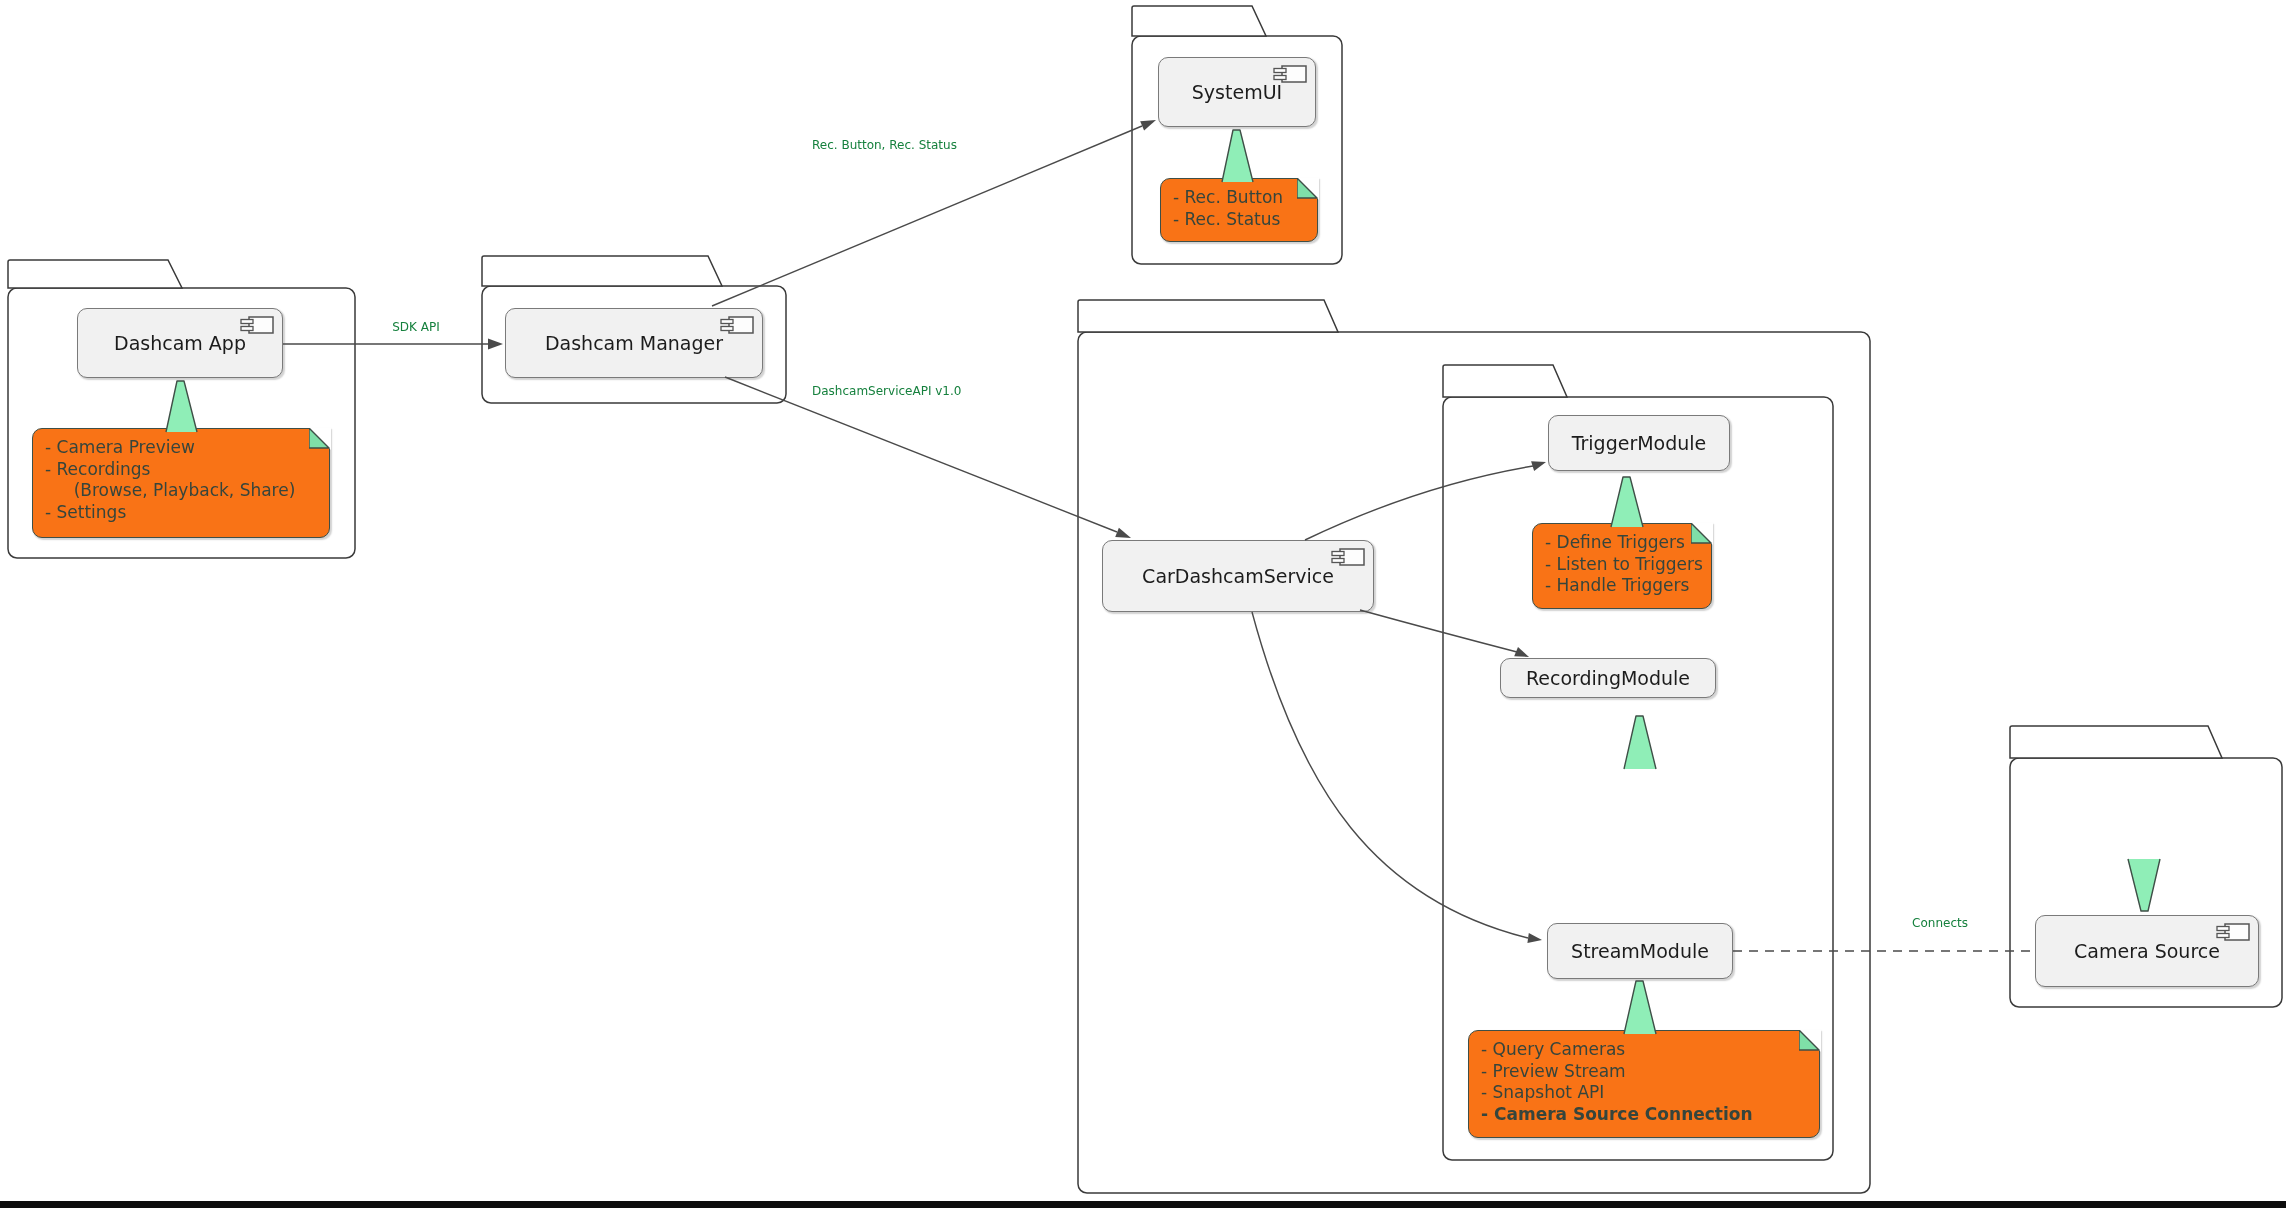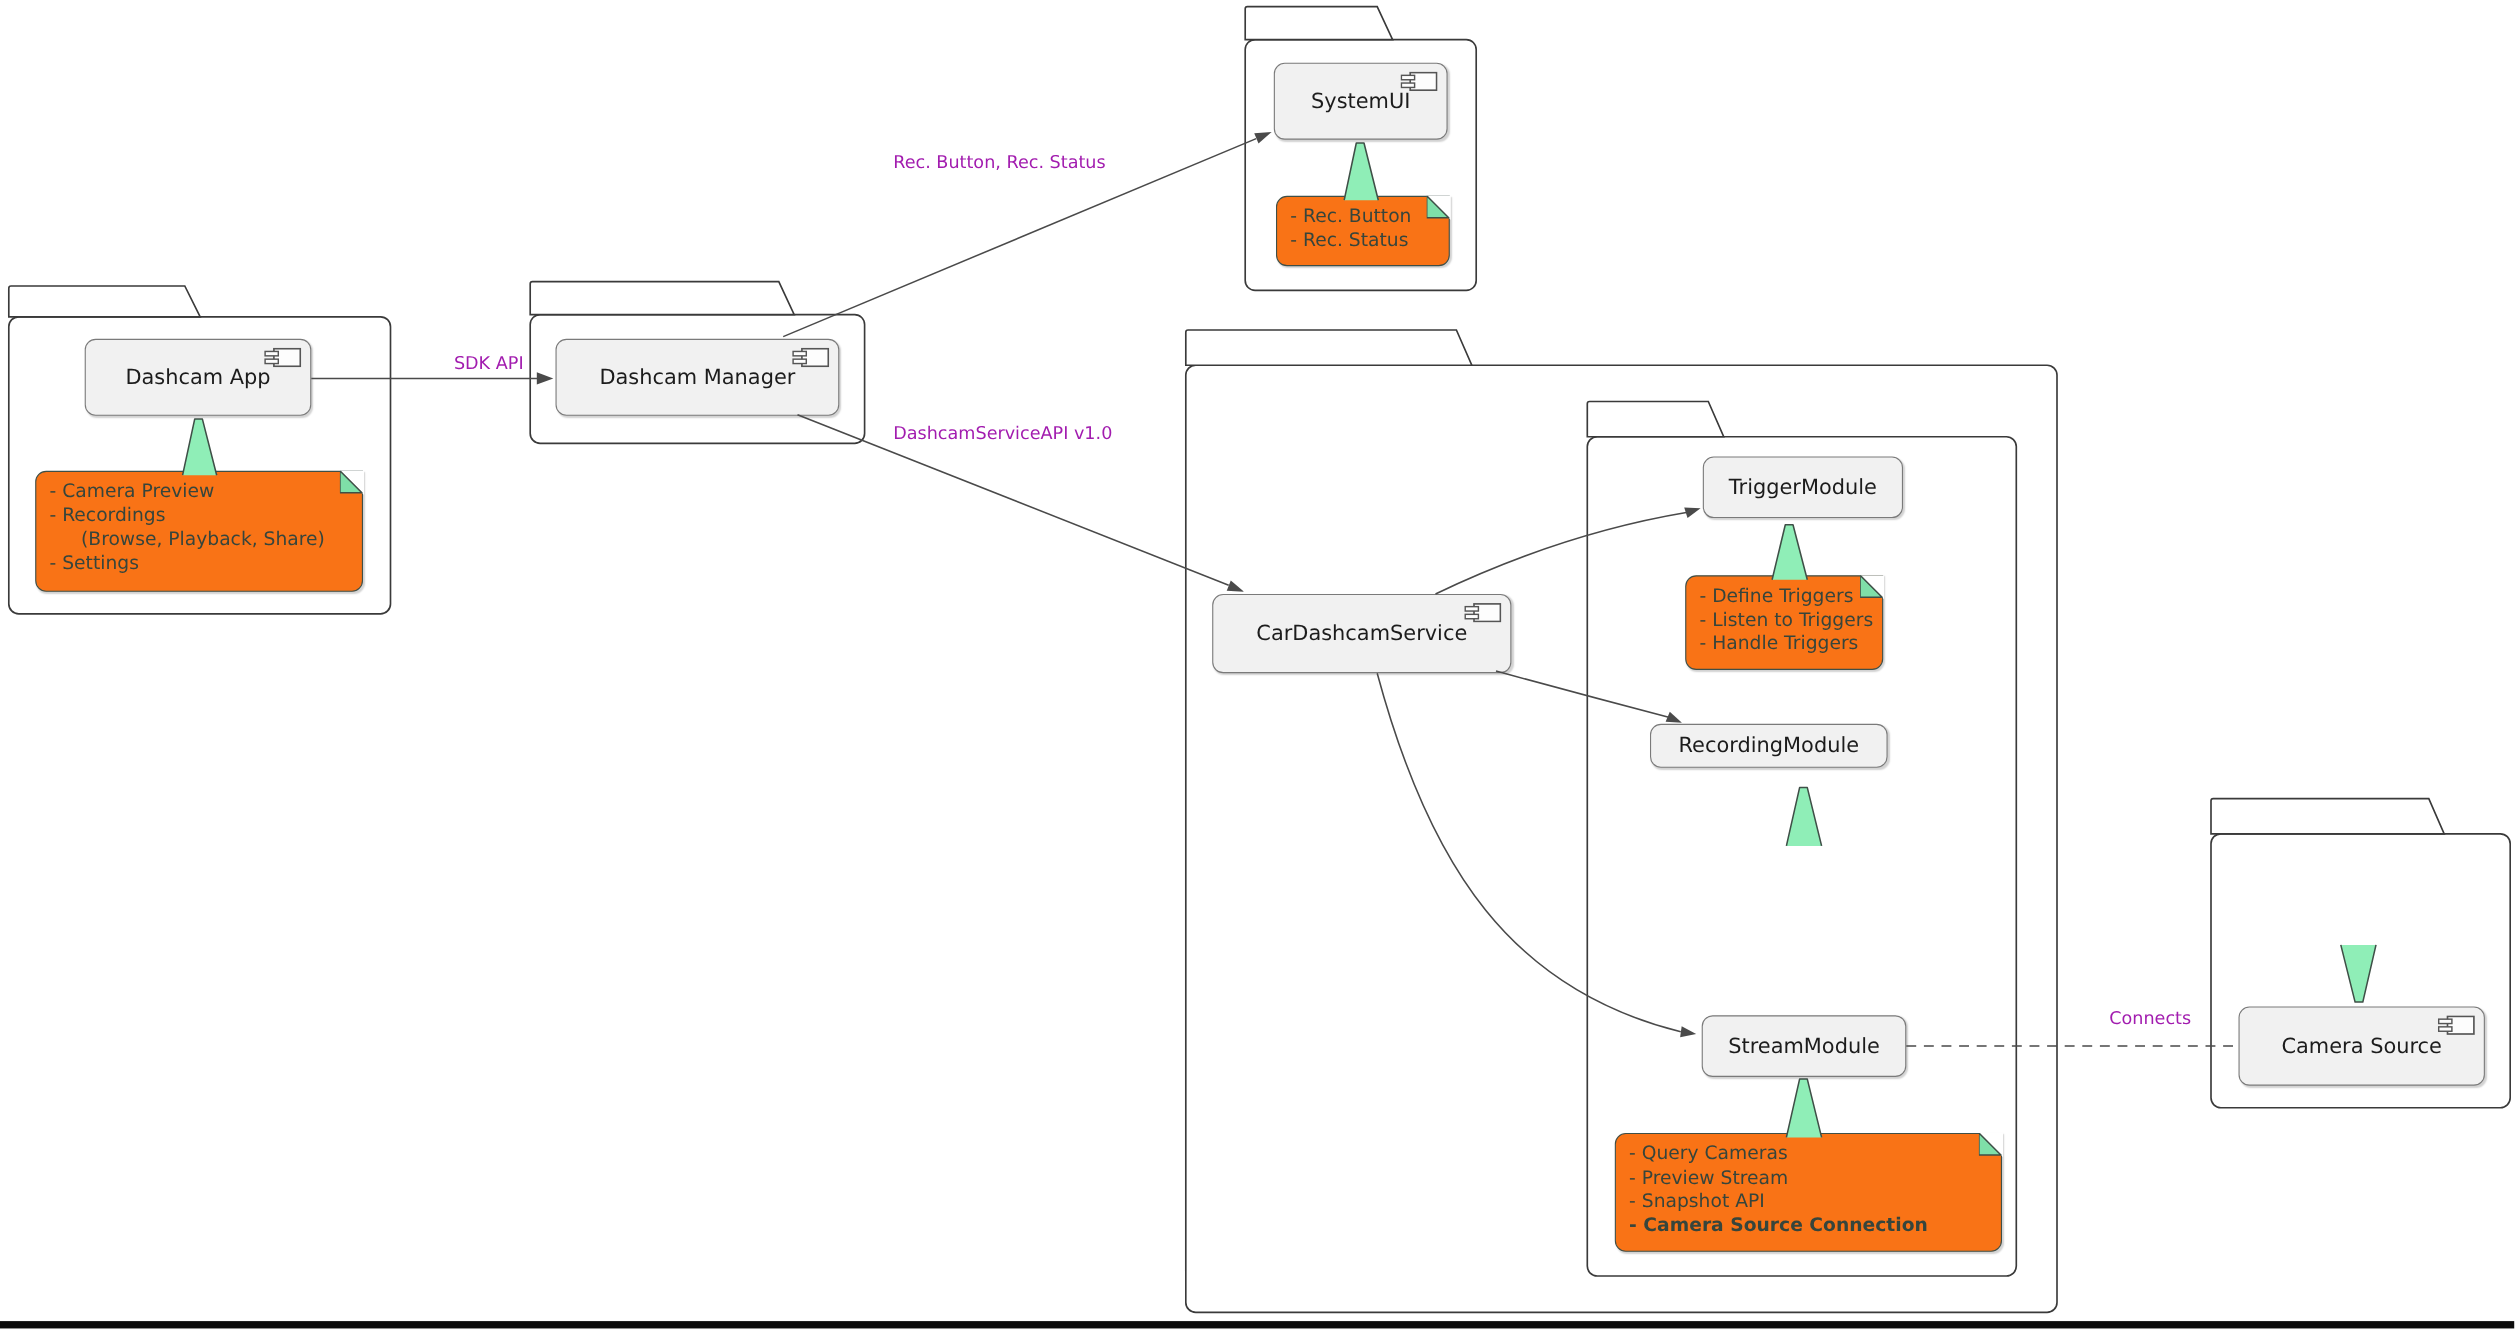--- a/index.html
+++ b/index.html
@@ -21,22 +21,22 @@
   .component .cicon { position:absolute; top:7px; right:8px; }
   .note {
     position:absolute; z-index:2; background:#f97316; border:1.5px solid #3F4F47;
     border-radius:10px; border-top-right-radius:0; padding:8px 12px;
     font-size:17px; line-height:21.5px; color:#36453C; box-sizing:border-box;
     box-shadow:1.5px 1.5px 1.5px rgba(0,0,0,0.18); white-space:nowrap;
   }
   .note .fold { position:absolute; top:-1.5px; right:-1.5px; }
   .note .indent { padding-left:7px;text-align:center; }
   .note .bold { font-weight:bold; }
-  .elabel { position:absolute; z-index:2; font-size:16px; color:#a21caf; white-space:nowrap; }
-  .center { text-align:right; }
+  .elabel { position:absolute; z-index:2; font-size:12px; color:#15803d; white-space:nowrap; }
+  .center { text-align:center; }
   .bottom-bar { position:absolute; z-index:4; left:0; top:1201px; width:2286px; height:7px; background:#0d0d0d; }
 </style>
 </head>
 <body>
 
 <div class="canvas">
 
   <svg class="overlay" width="2286" height="1208" viewBox="0 0 2286 1208">
 
     <g stroke="#3A3A3A" stroke-width="1.5" fill="none">

